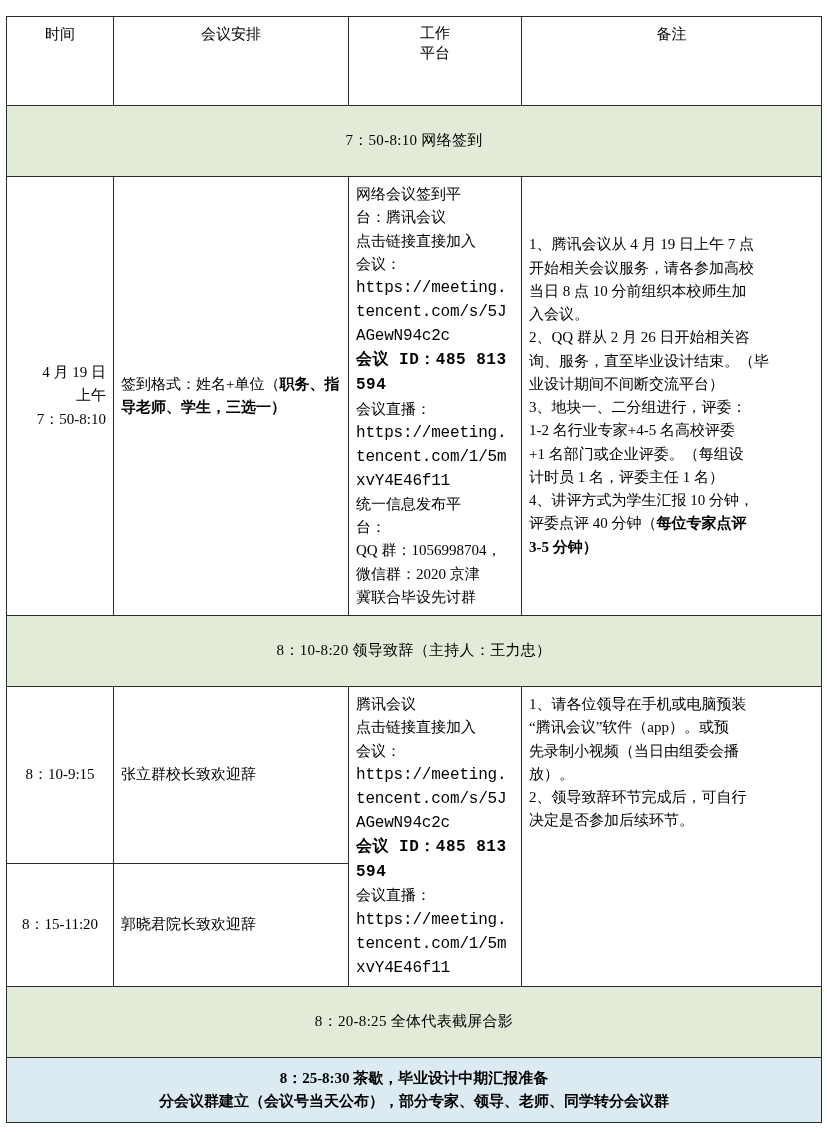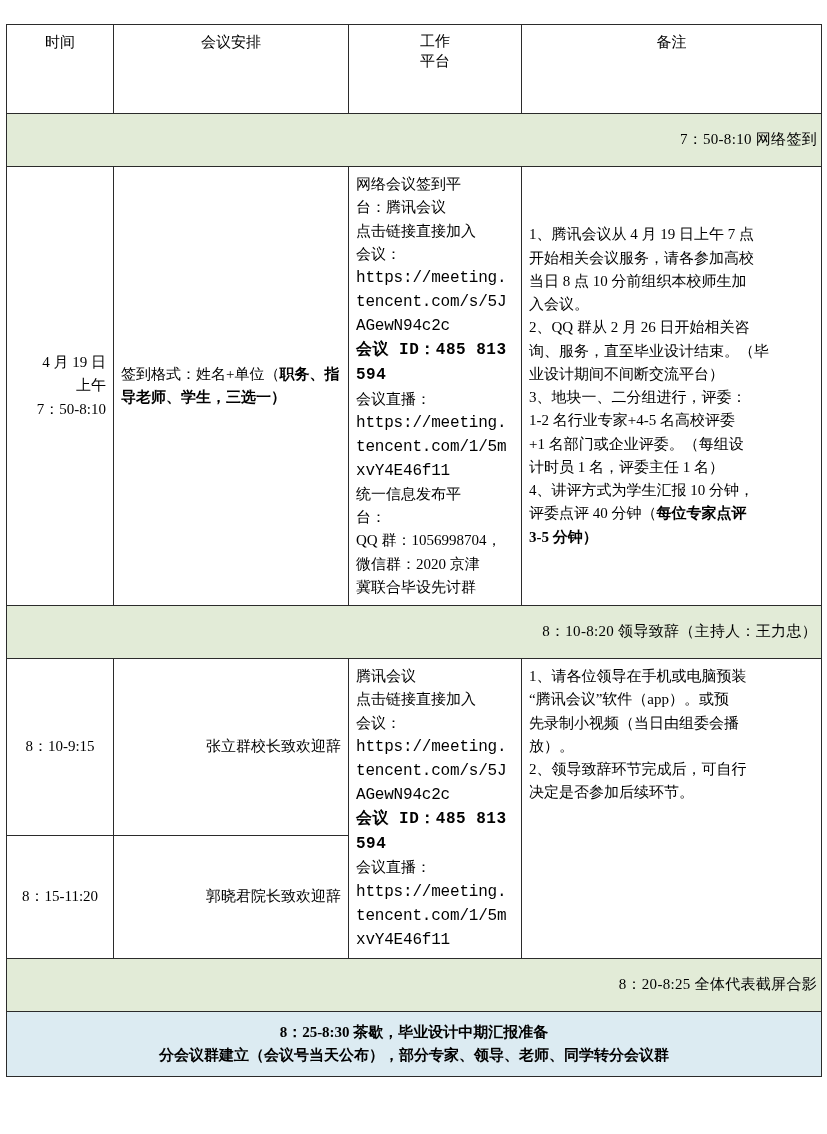--- a/index.html
+++ b/index.html
@@ -18,21 +18,21 @@
     width: 827px;
     height: 1134px;
     position: relative;
     box-sizing: border-box;
     padding: 8px 6px 0 6px;
   }
   table.schedule {
     width: 815px;
     border-collapse: collapse;
     table-layout: fixed;
-    margin: 16px auto;
+    margin: 8px auto;
   }
   table.schedule td {
     border: 1px solid #2b2b2b;
     vertical-align: top;
     padding: 6px 7px;
     line-height: 1.55;
     font-size: 15px;
   }
   col.c1 { width: 107px; }
   col.c2 { width: 235px; }
@@ -43,25 +43,25 @@
     text-align: center;
     vertical-align: middle;
     font-size: 17px;
     height: 76px;
     padding: 4px;
   }
   .hdr .two-line { line-height: 1.35; }
 
   .band {
     background: #e2ebd7;
-    text-align: right;
+    text-align: center;
     vertical-align: middle !important;
     font-size: 16px;
     height: 38px;
-    padding: 7px 4px !important;
+    padding: 16px 4px !important;
     letter-spacing: 0.3px;
   }
   .band-blue {
     background: #dcebf2;
     text-align: center;
     vertical-align: middle !important;
     font-size: 16px;
     font-weight: bold;
     line-height: 1.75;
     padding: 9px 8px !important;
@@ -75,21 +75,21 @@
   }
   .timecell-sm {
     text-align: center;
     vertical-align: middle !important;
     font-size: 14px;
   }
   .midcell {
     vertical-align: middle !important;
   }
   .center-mid {
-    text-align: right;
+    text-align: left;
     vertical-align: middle !important;
     font-size: 16px;
   }
   .mono {
     font-family: "Liberation Mono", "DejaVu Sans Mono", monospace;
     font-size: 16px;
     letter-spacing: -0.2px;
     word-break: break-all;
   }
   .bold { font-weight: bold; }

